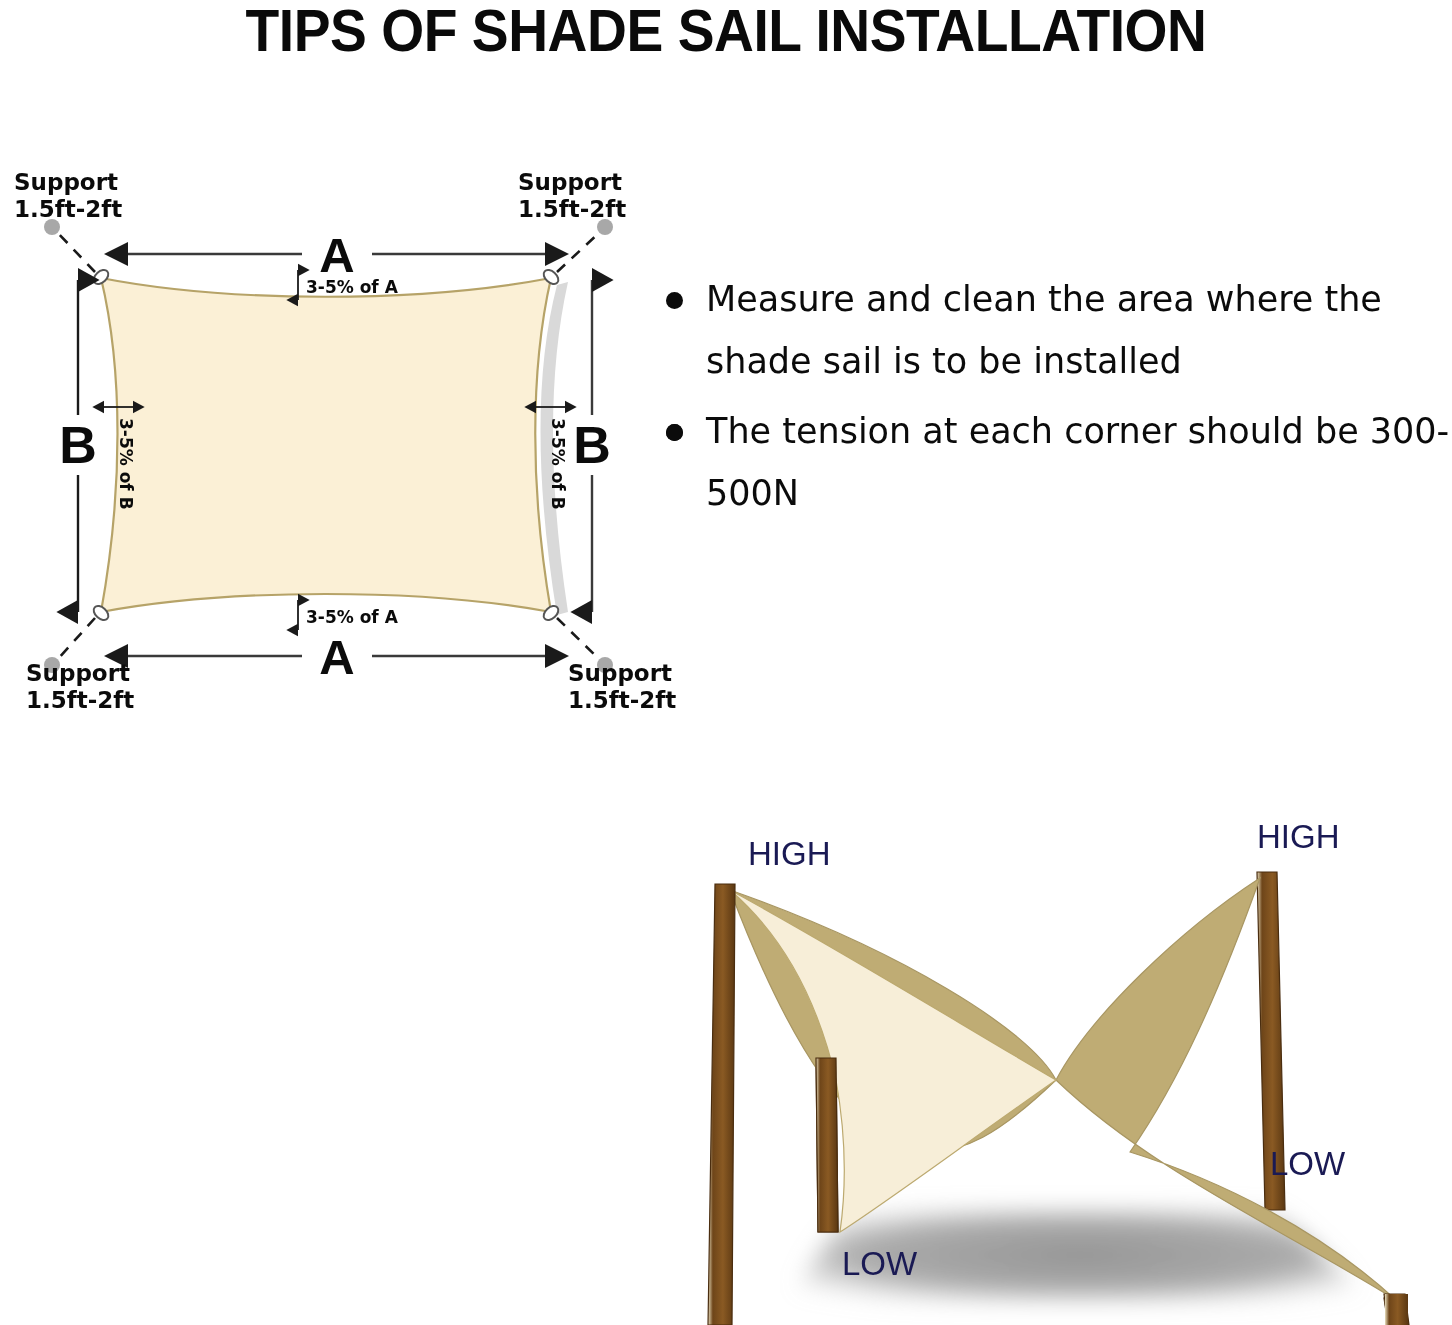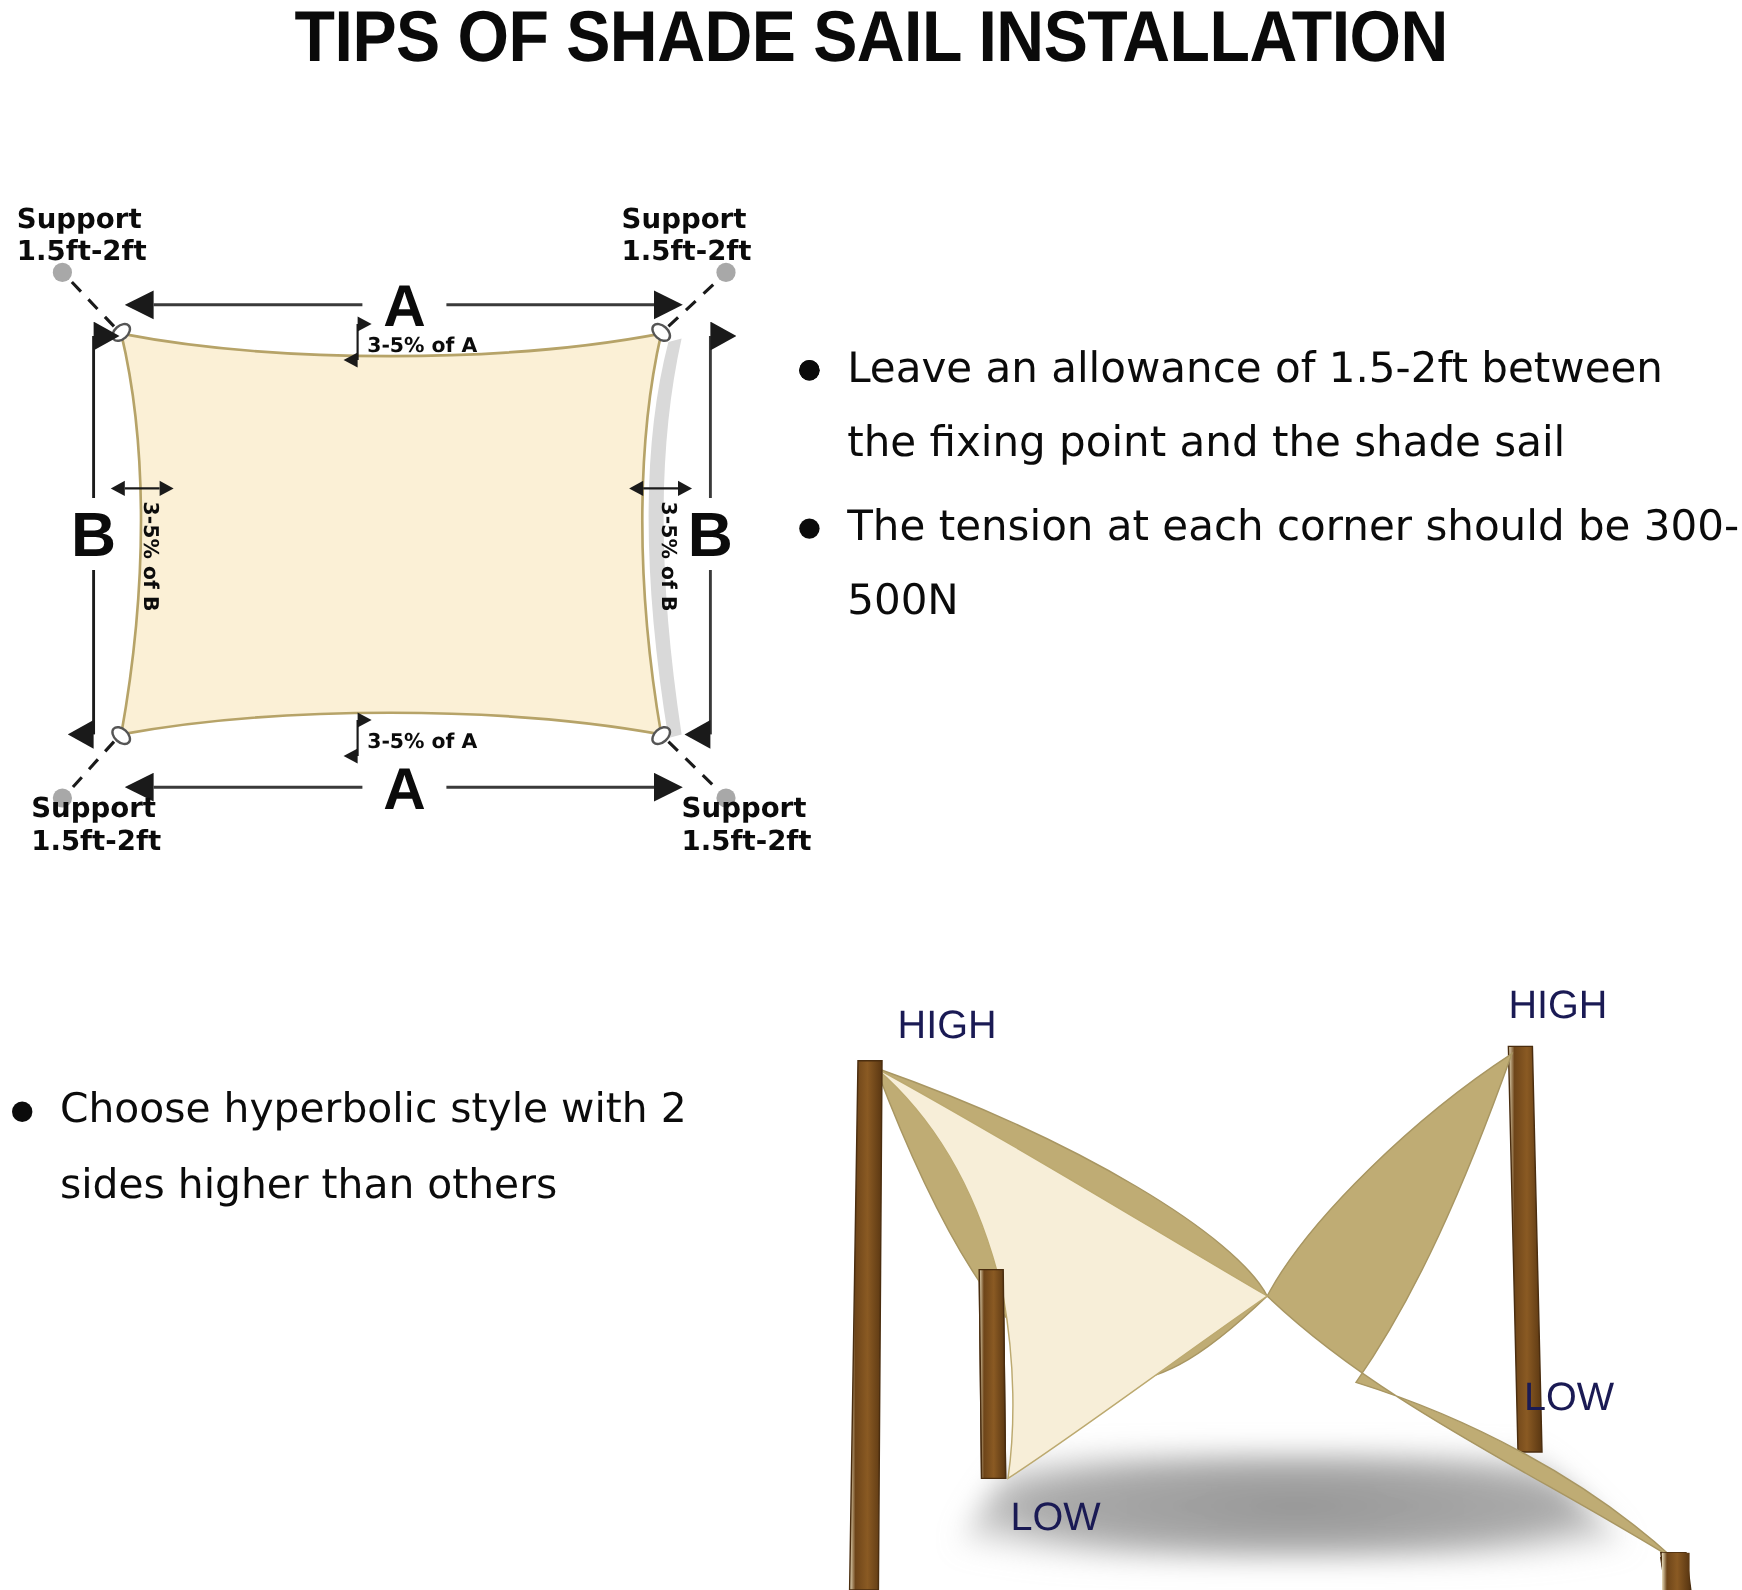--- a/index.html
+++ b/index.html
@@ -177,38 +177,34 @@
 
       <text x="568" y="521">Support</text>
       <text x="568" y="548">1.5ft-2ft</text>
     </g>
   </svg>
 
   <div class="bullets-right">
     <ul class="blist">
       <li>
         <span class="dot"></span>
+        <span>Measure and clean the area where the shade sail is to be installed</span>
       </li>
       <li>
         <span class="dot"></span>
-        <span>Leave an allowance of 1.5-2ft between the fixing point and the shade sail</span>
       </li>
       <li>
         <span class="dot"></span>
         <span>The tension at each corner should be 300-500N</span>
       </li>
     </ul>
   </div>
 
   <div class="bullets-left">
     <ul class="blist">
-      <li>
-        <span class="dot"></span>
-        <span>Choose hyperbolic style with 2 sides higher than others</span>
-      </li>
     </ul>
   </div>
 
   <svg id="hyper-svg" width="792" height="545" viewBox="0 0 792 545">
 
     <defs>
       <linearGradient id="postGrad" x1="0" y1="0" x2="1" y2="0">
         <stop offset="0%" stop-color="#E8DDBC"></stop>
         <stop offset="18%" stop-color="#6E4519"></stop>
         <stop offset="55%" stop-color="#8A5A23"></stop>

